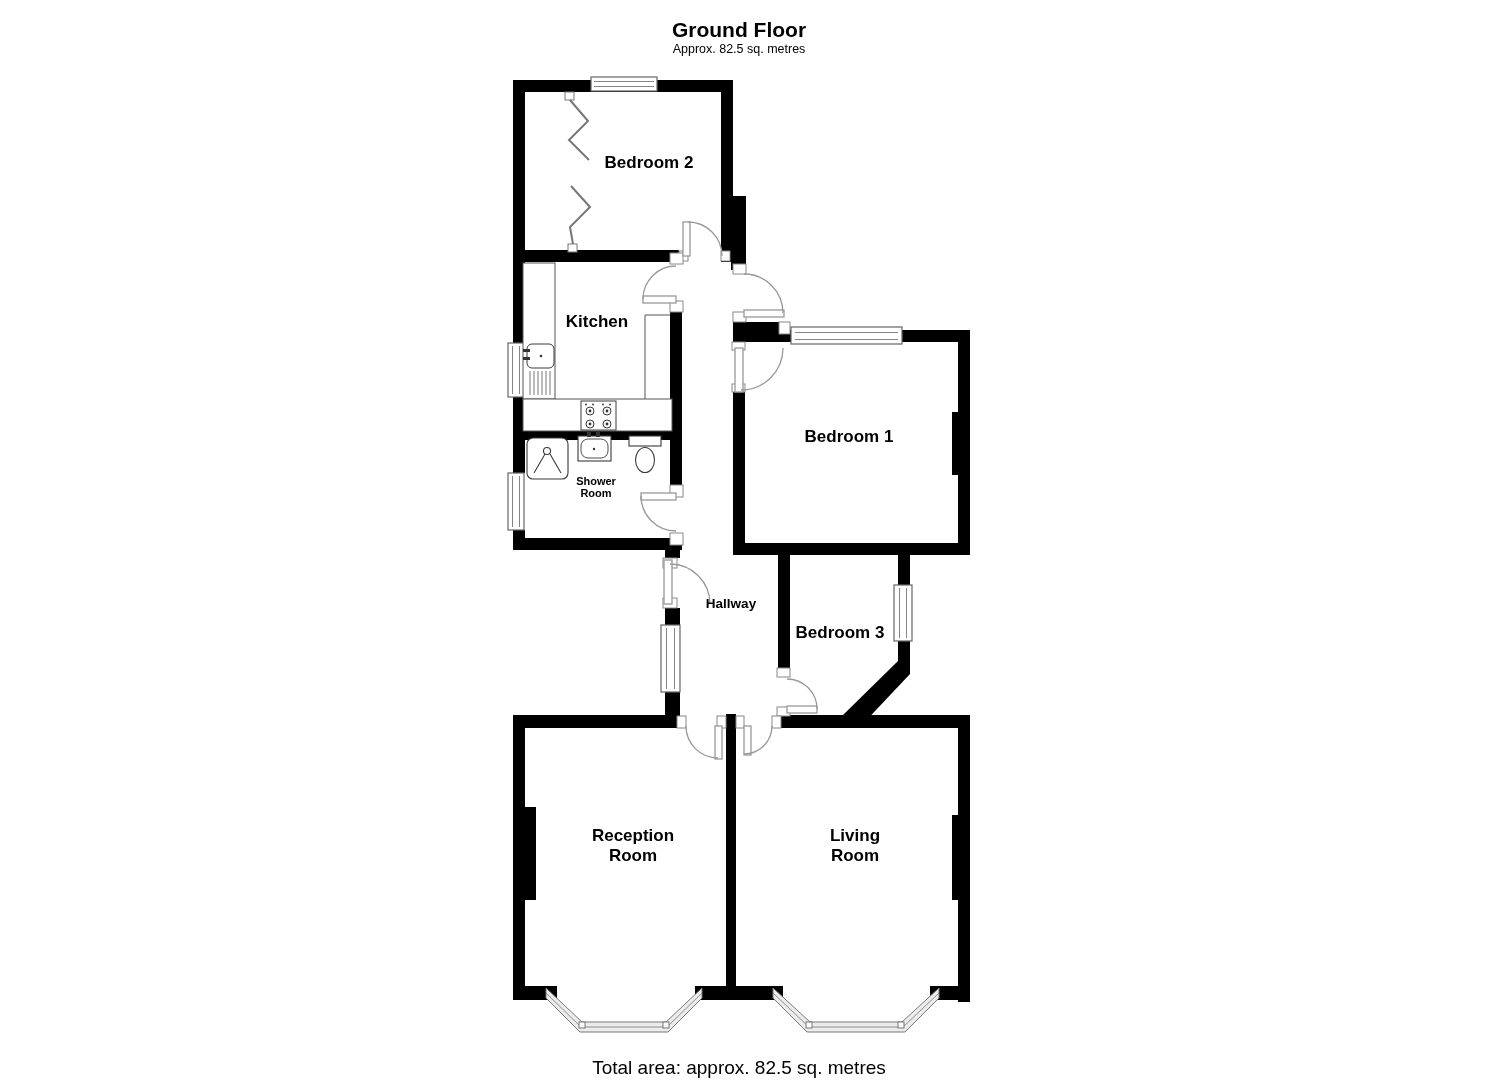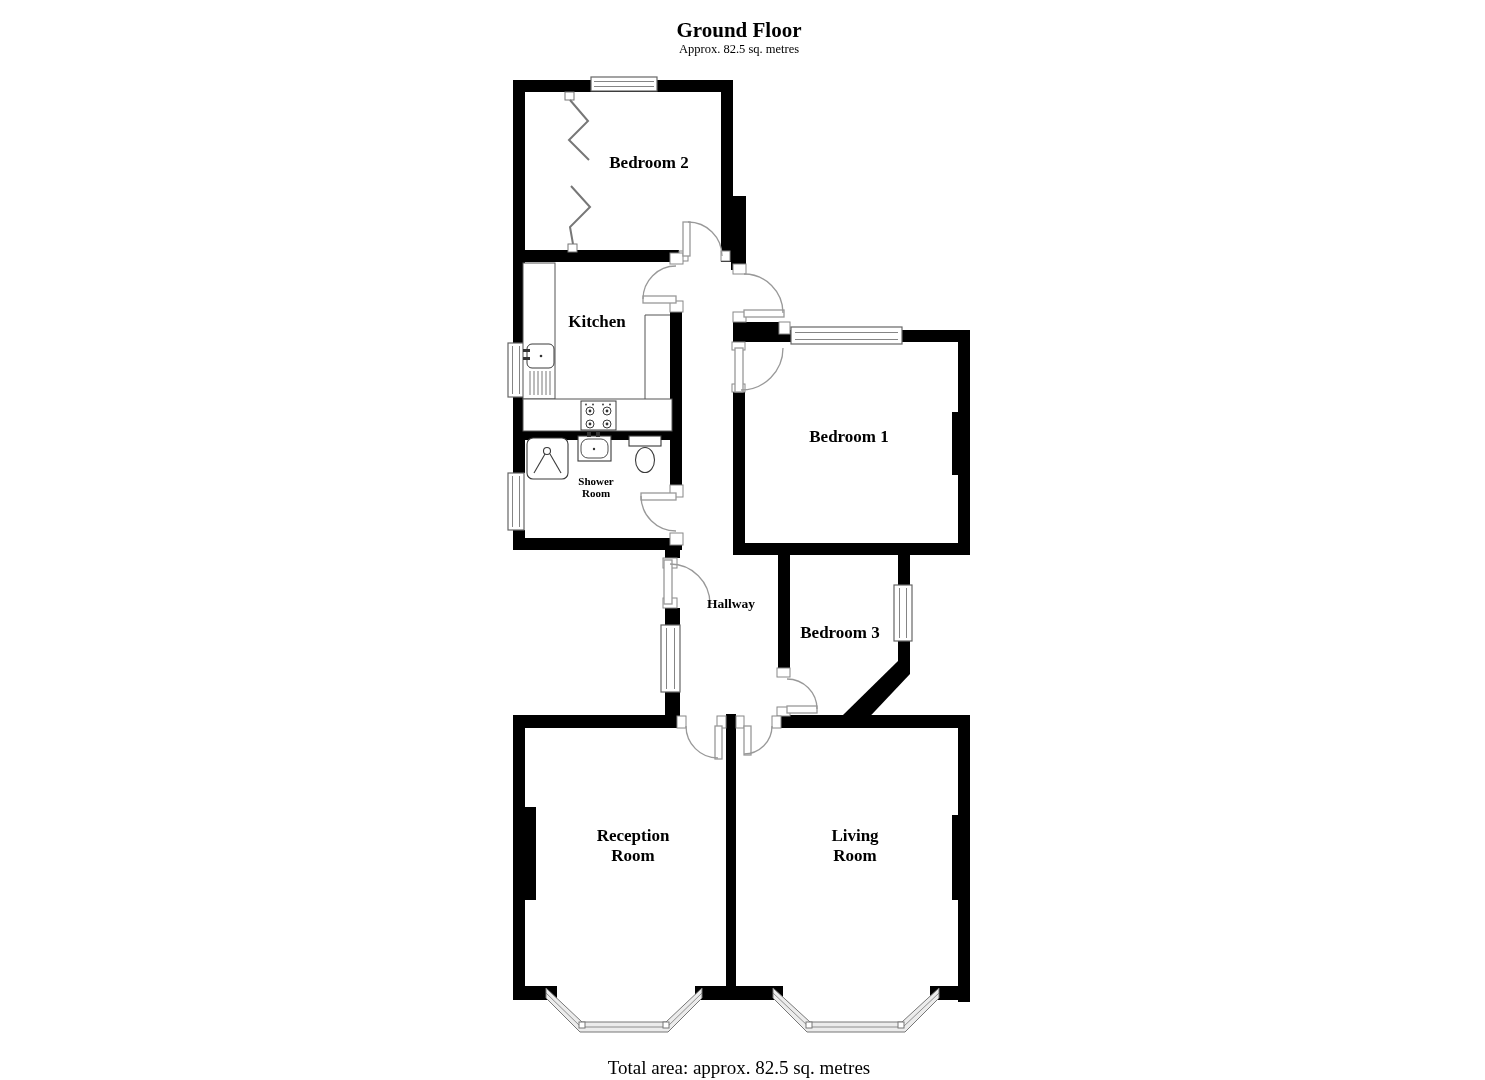--- a/index.html
+++ b/index.html
@@ -1,17 +1,17 @@
 <!DOCTYPE html>
 <html><head>
 <meta charset="utf-8">
 <style>
   html,body{margin:0;padding:0;background:#ffffff;}
   .stage{position:relative;width:1485px;height:1080px;background:#fff;overflow:hidden;
-         font-family:Liberation Serif, serif;}
+         font-family:Liberation Sans, sans-serif;}
   svg{position:absolute;left:0;top:0;}
   text{fill:#000;}
   .t-title{font-size:21px;font-weight:bold;}
   .t-sub{font-size:12.5px;}
   .t-room{font-size:17px;font-weight:bold;}
   .t-small{font-size:11px;font-weight:bold;}
   .t-hall{font-size:13.5px;font-weight:bold;}
   .t-footer{font-size:19px;}
 </style>
 </head>

